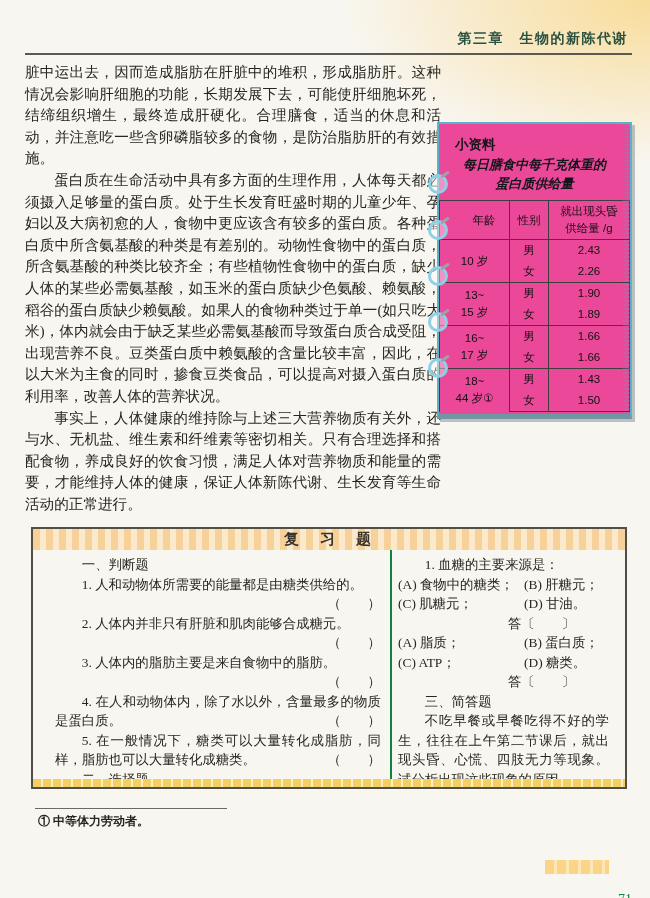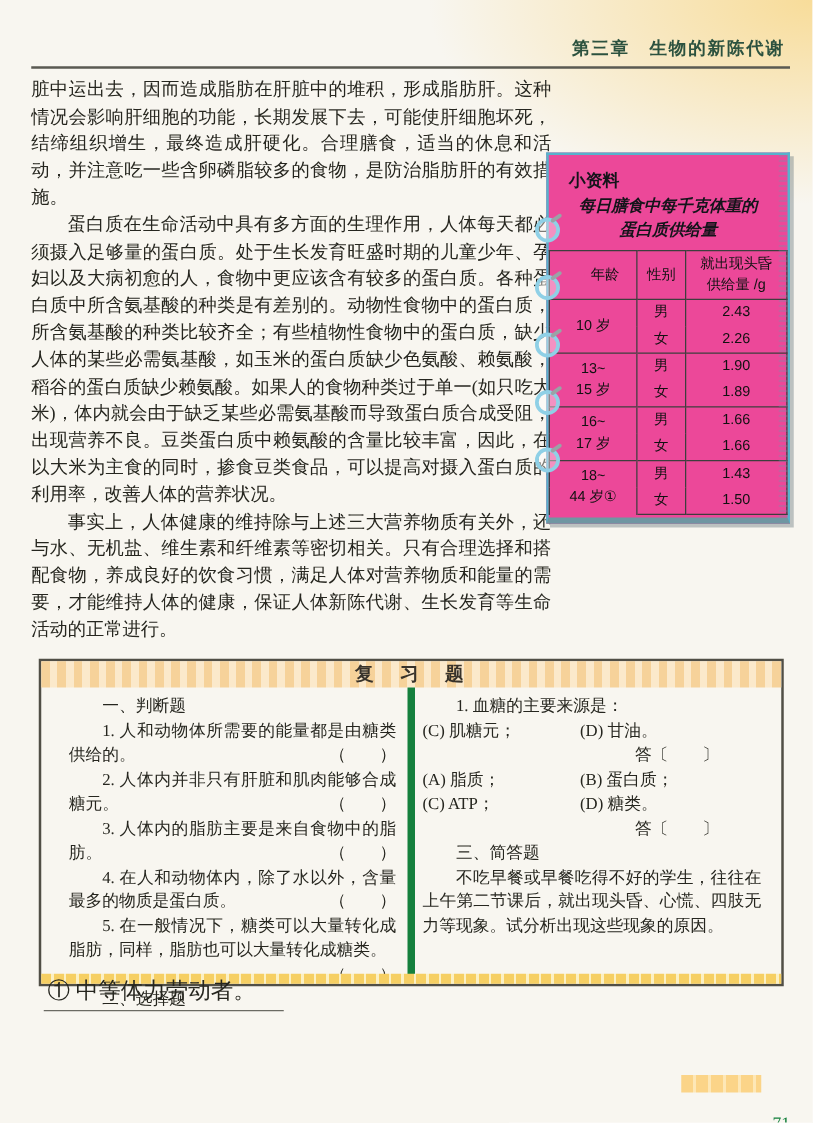--- a/index.html
+++ b/index.html
@@ -64,38 +64,38 @@
     border:2px solid #514f46; box-sizing:border-box;
   }
   .review-band {
     height:21px; display:flex; align-items:center; justify-content:center;
     background:repeating-linear-gradient(90deg,#f6d29a 0 7px,#fbe9cb 7px 13px);
     font-weight:bold; font-size:15px; letter-spacing:3px; color:#37322a;
     font-family:"Liberation Sans","DejaVu Sans",sans-serif;
   }
   .review-cols { display:flex; height:231px; font-size:13.4px; line-height:19.5px; }
   .col-left {
-    width:299px; box-sizing:border-box; border-right:6px solid #15803d;
+    width:359px; box-sizing:border-box; border-right:2px solid #15803d;
     padding:5px 9px 0 22px; text-align:justify;
   }
   .col-right { flex:1; box-sizing:border-box; padding:5px 16px 0 6px; text-align:justify; }
   .sec { text-indent:2em; }
   .jq { text-indent:2em; overflow:hidden; }
   .q-blank { float:right; text-indent:0; }
   .stem { text-indent:2em; }
   .opt-row { display:grid; grid-template-columns:126px 1fr; }
   .answer { text-align:right; padding-right:34px; }
   .sa { margin:0; text-indent:2em; }
   .review-bottom-band {
     position:absolute; left:0; right:0; bottom:0; height:8px;
     background:repeating-linear-gradient(90deg,#f6cf63 0 8px,#fbf0c4 8px 10px);
   }
 
   .footnote-rule { position:absolute; left:35px; top:808px; width:192px; border-top:1.5px solid #6b6b63; }
-  .footnote { position:absolute; left:38px; top:780px; font-size:18px; }
+  .footnote { position:absolute; left:38px; top:813px; font-size:12px;font-weight:bold; }
   .pageno-band {
     position:absolute; left:545px; top:860px; width:64px; height:14px;
     background:repeating-linear-gradient(90deg,#fbd488 0 9px,#fde7b6 9px 12px);
   }
   .pageno { position:absolute; right:18px; top:892px; font-size:14px; color:#15803d; }
 </style>
 </head>
 <body>
 
 <div class="page">
@@ -201,20 +201,24 @@
         <div class="jq">
           <span>5. 在一般情况下，糖类可以大量转化成脂肪，同样，脂肪也可以大量转化成糖类。</span>
           <span class="q-blank">（　　）</span>
         </div>
         <div class="sec">二、选择题</div>
       </div>
       <div class="col-right">
         <div>
           <div class="stem">1. 血糖的主要来源是：</div>
           <div class="opt-row">
+            <span>(A) 食物中的糖类；</span>
+            <span>(B) 肝糖元；</span>
+          </div>
+          <div class="opt-row">
             <span>(C) 肌糖元；</span>
             <span>(D) 甘油。</span>
           </div>
           <div class="answer">答〔　　〕</div>
         </div>
         <div>
           <div class="opt-row">
             <span>(A) 脂质；</span>
             <span>(B) 蛋白质；</span>
           </div>

